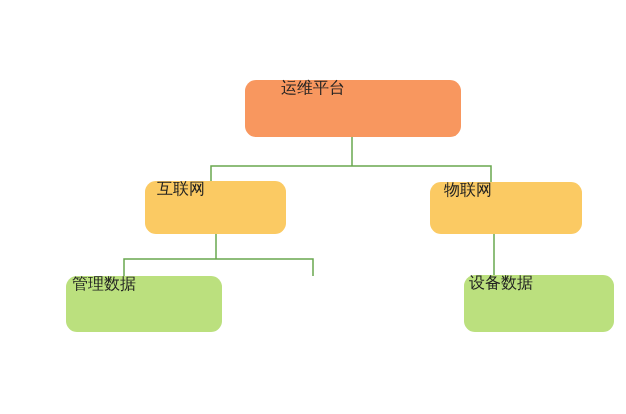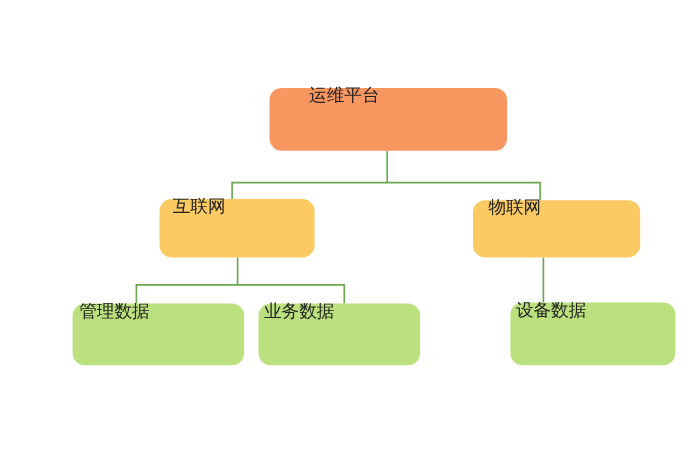--- a/index.html
+++ b/index.html
@@ -62,21 +62,18 @@
   </div>
 
   <div class="node n3">
     <span>物联网</span>
   </div>
 
   <div class="node n4">
     <span>管理数据</span>
   </div>
 
-  <div class="node n5">
-    <span>业务数据</span>
-  </div>
 
   <div class="node n6">
     <span>设备数据</span>
   </div>
 
 </div>
 
 </body></html>

